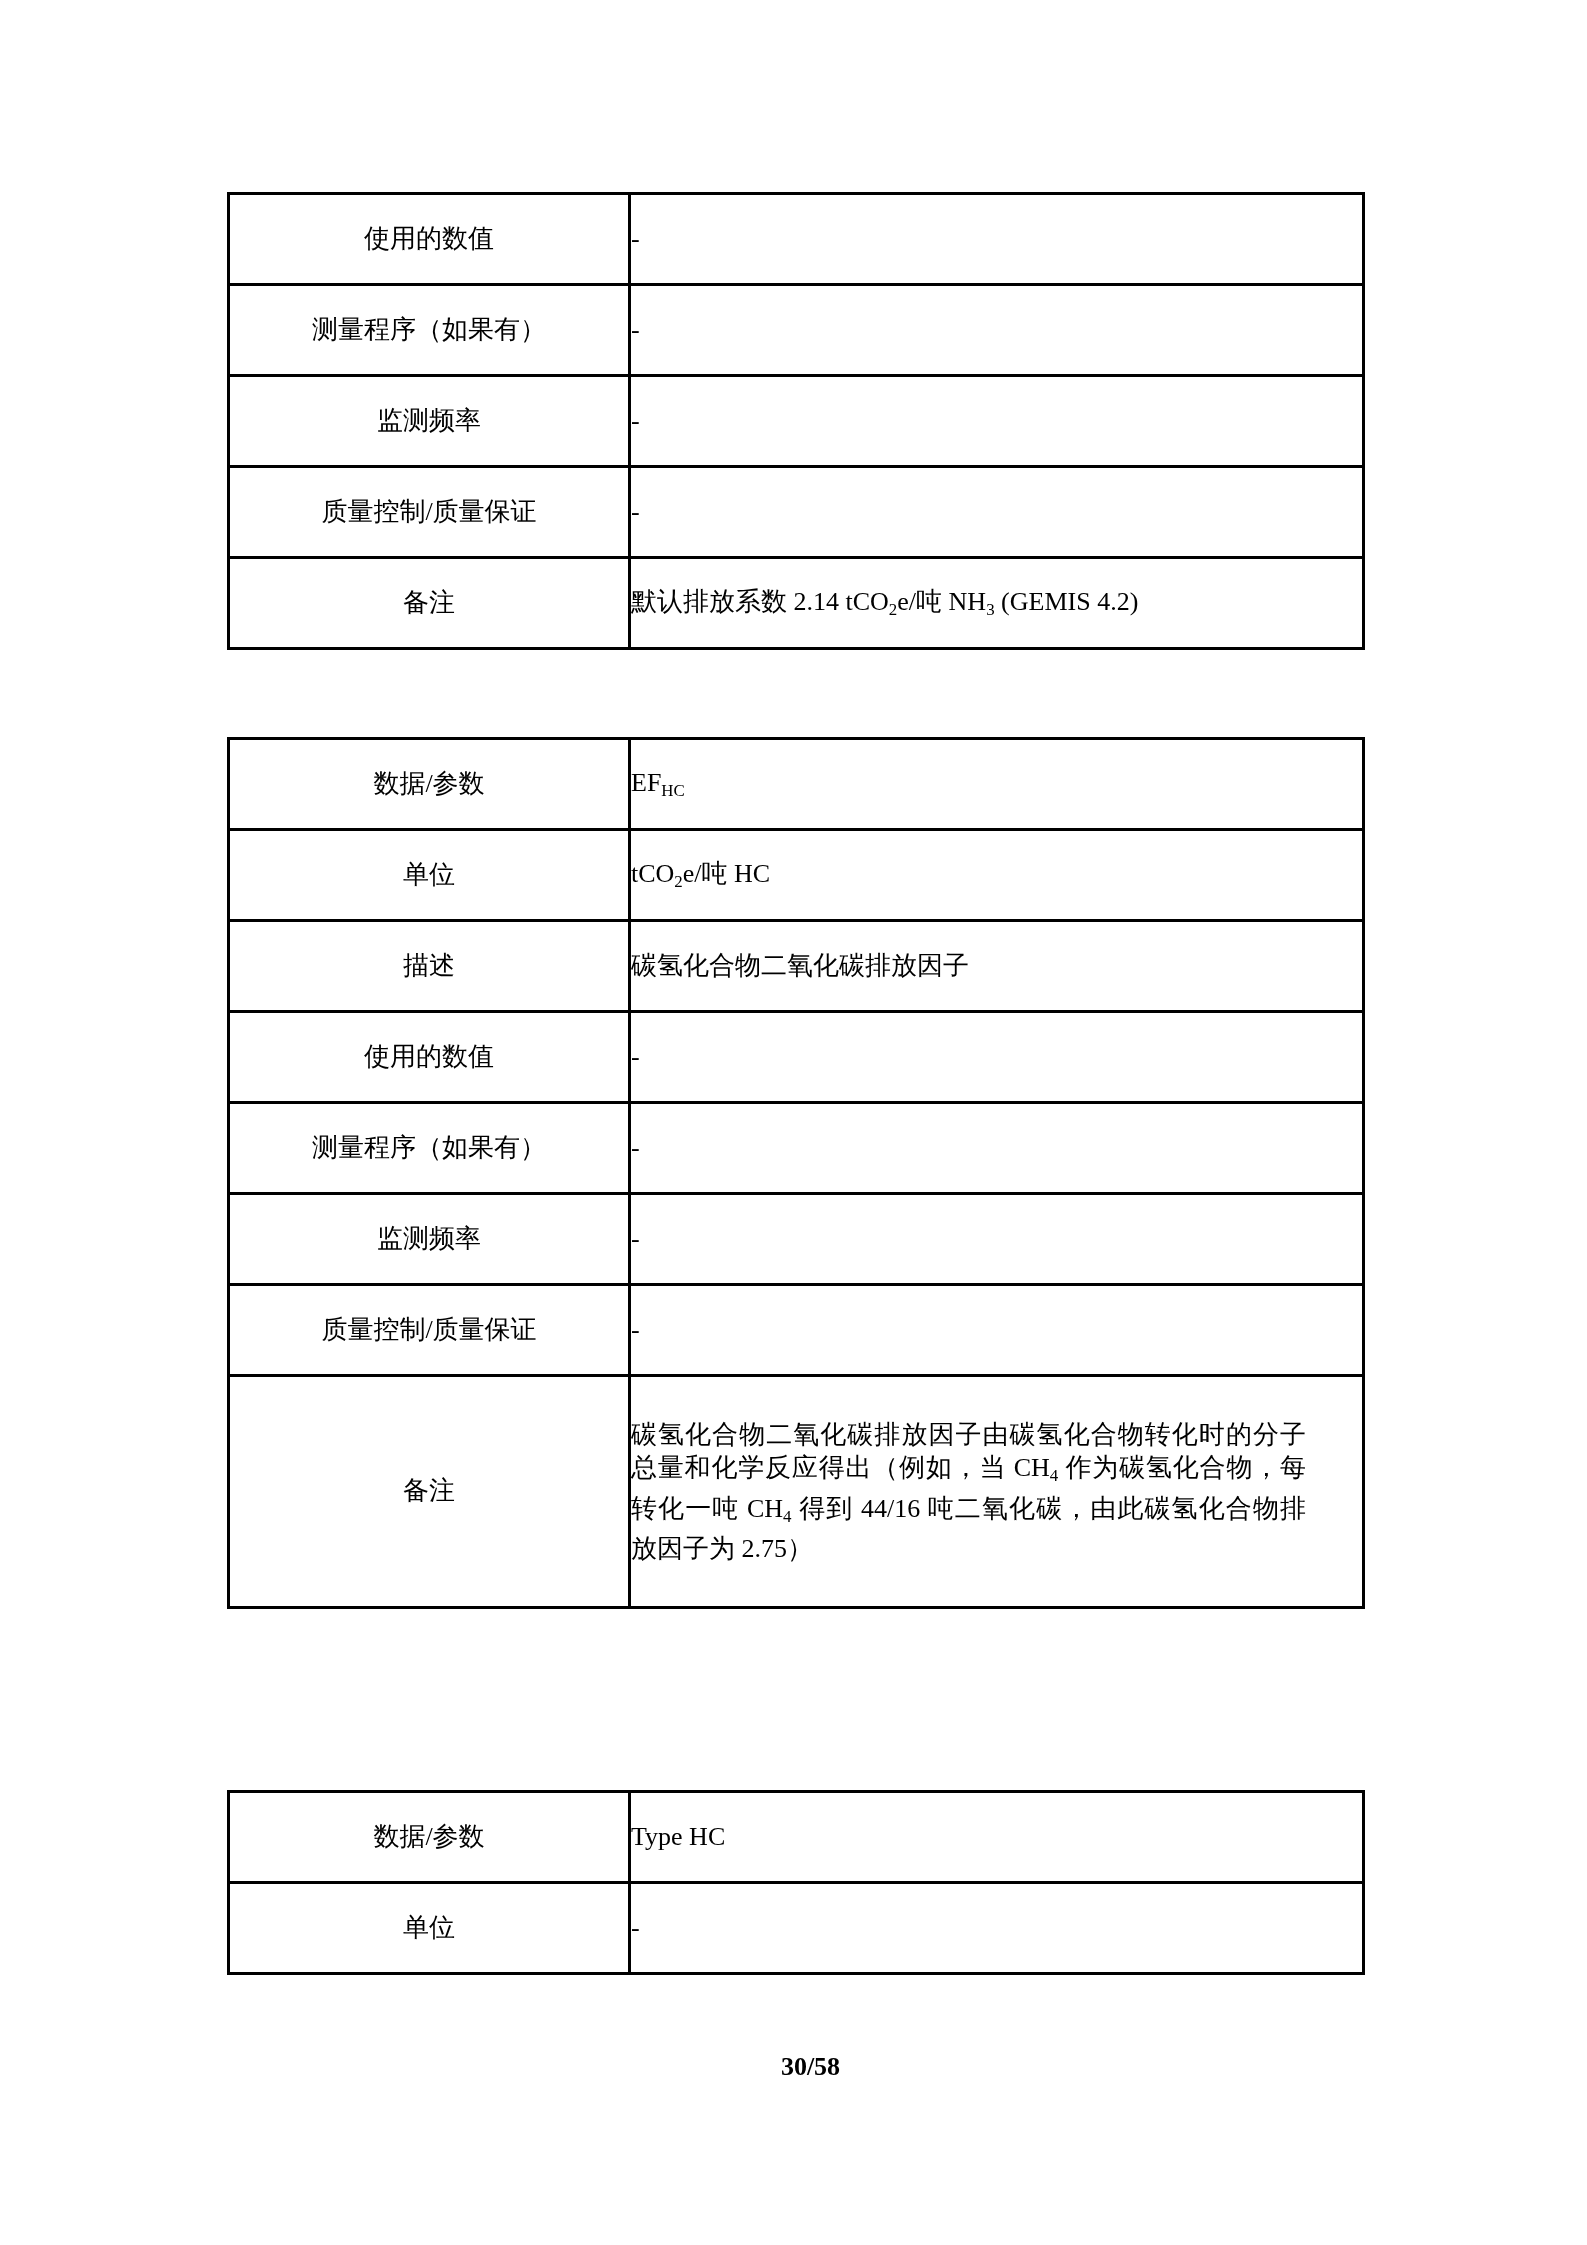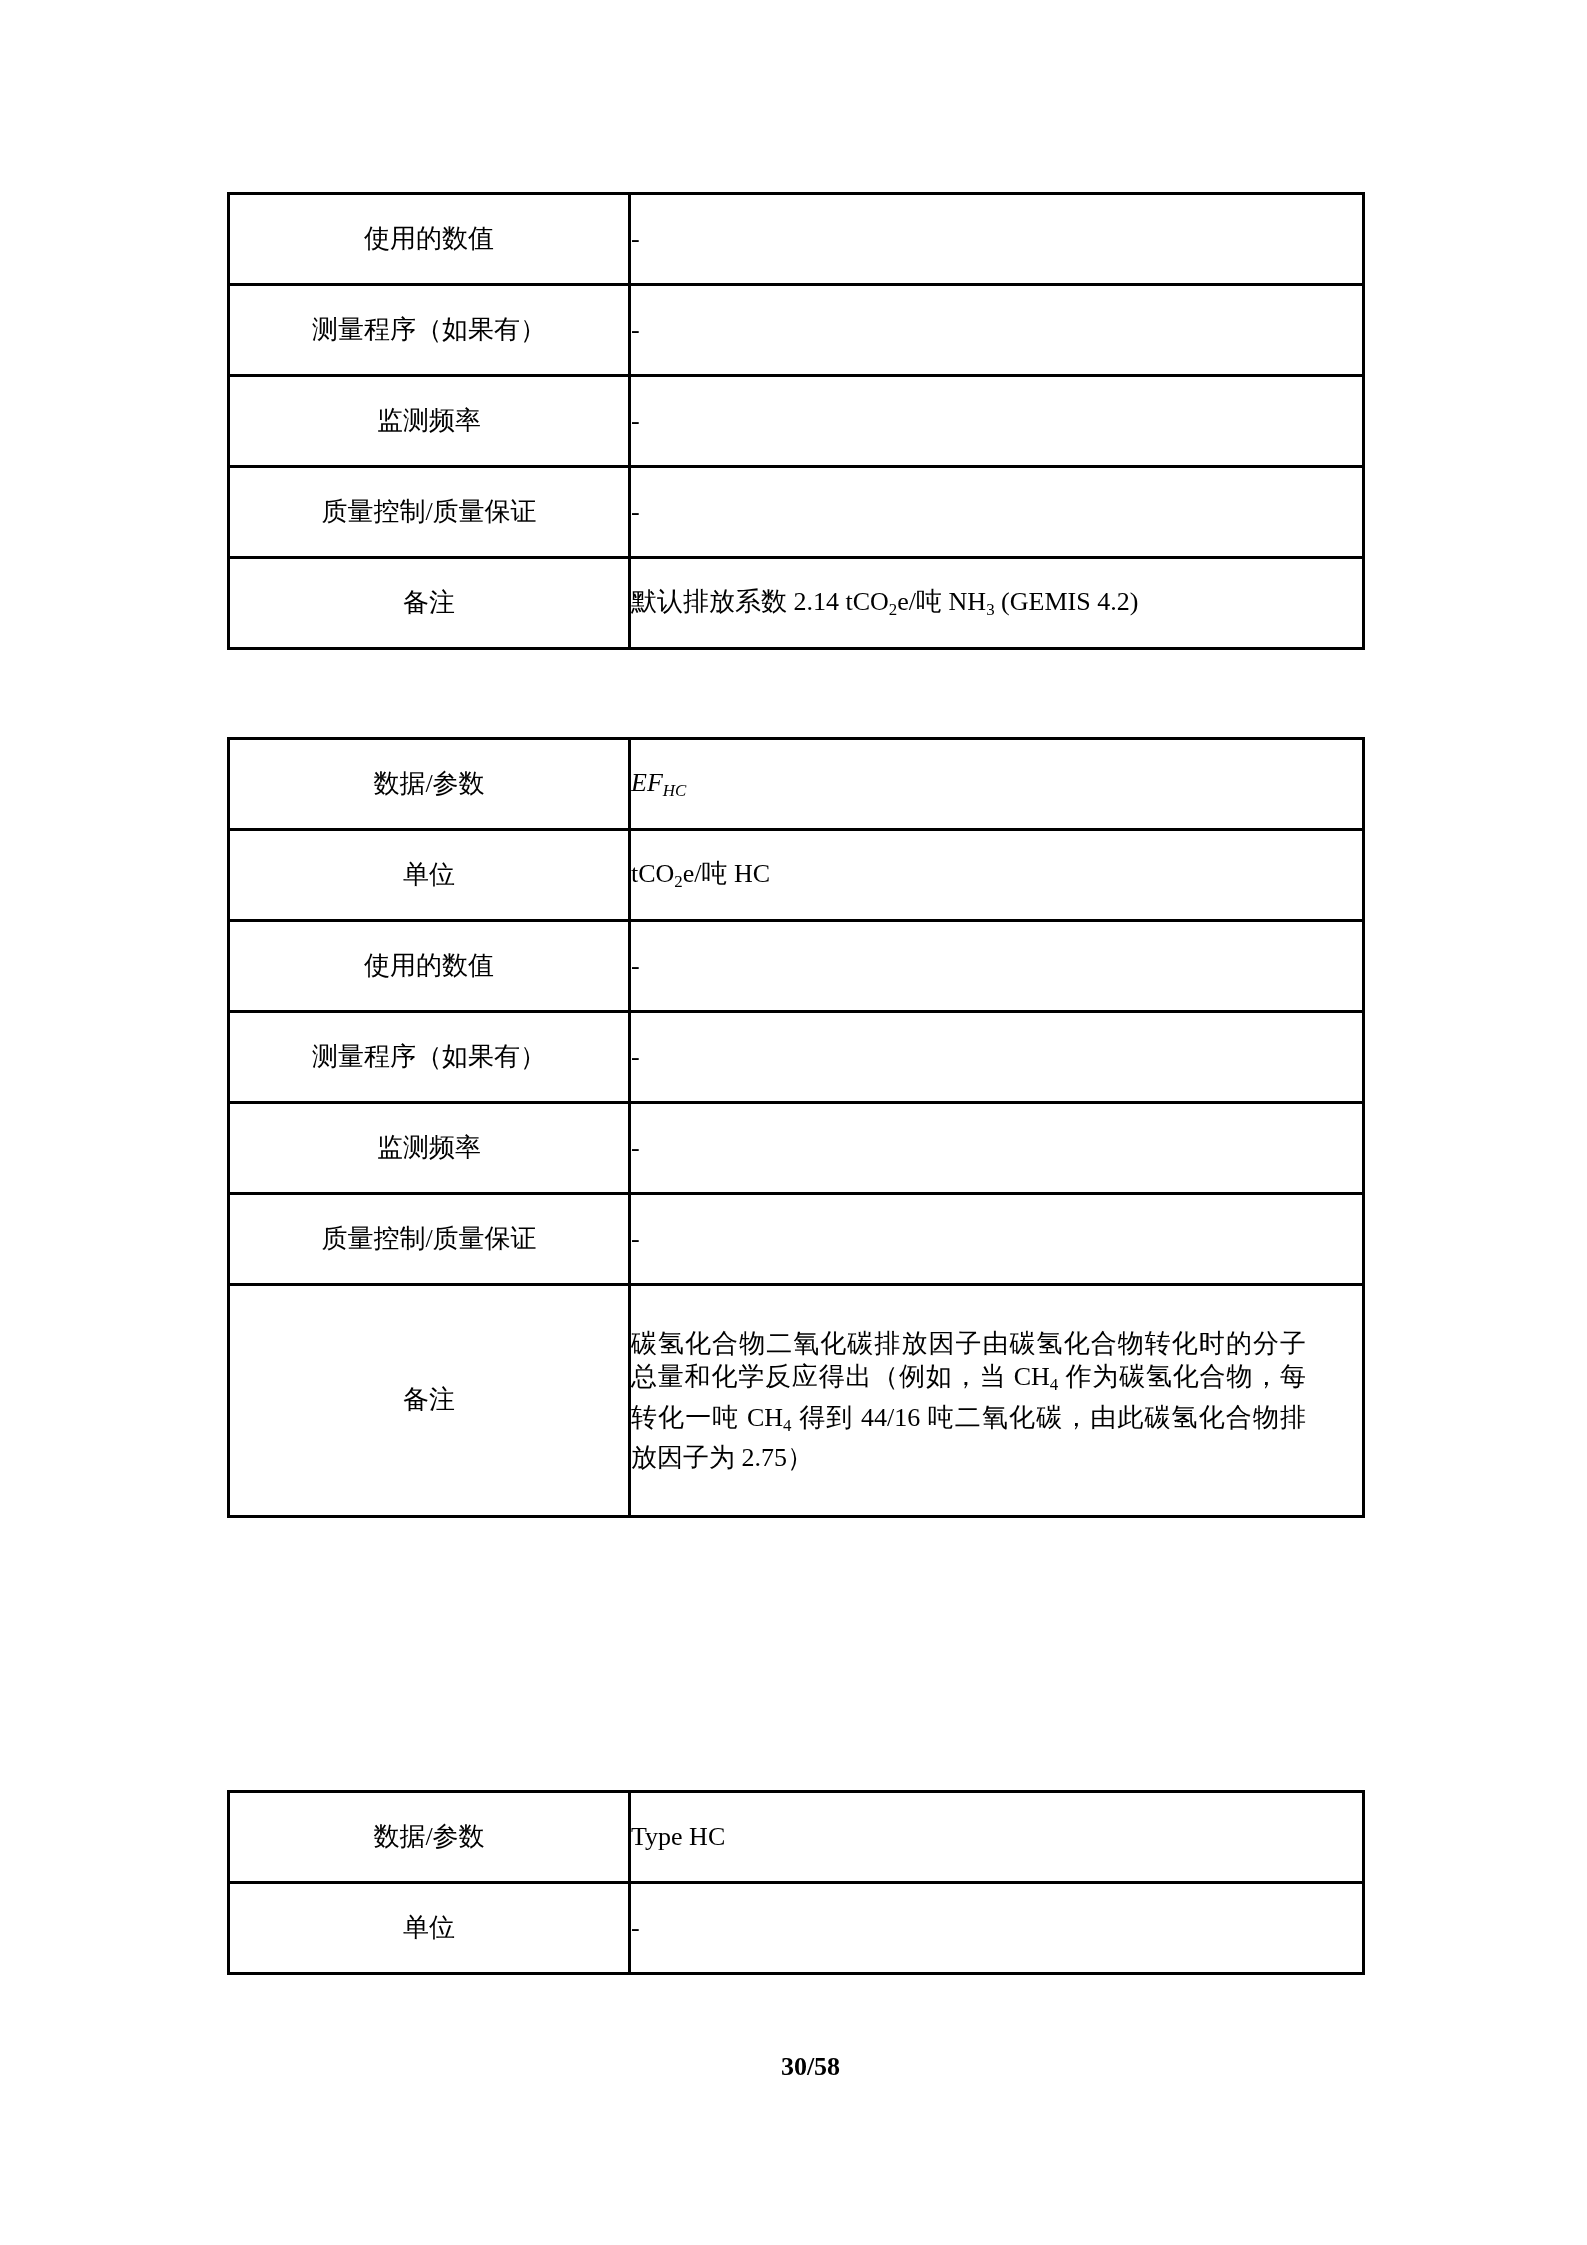--- a/index.html
+++ b/index.html
@@ -30,21 +30,21 @@
   }
   table.doc-table tr { height: 91px; }
   table.doc-table tr.tall { height: 232px; }
   td.label-cell { padding-left: 13px; text-align: center; }
   td.value-cell { padding-left: 13px; }
   .remark-text {
     width: 675px;
     text-align: justify;
     line-height: 33px;
   }
-  .it { font-style: italic; }
+  .it { }
   .sb { font-size: 0.65em; vertical-align: -0.28em; }
   .footer {
     position: absolute;
     left: 17px;
     top: 2052px;
     width: 100%;
     text-align: center;
     font-size: 26px;
     font-weight: bold;
   }
@@ -91,20 +91,24 @@
     <tbody>
       <tr>
         <td class="label-cell">数据/参数</td>
         <td class="value-cell"><span class="it">EF</span><span class="it sb">HC</span></td>
       </tr>
       <tr>
         <td class="label-cell">单位</td>
         <td class="value-cell">tCO<span class="sb">2</span>e/吨 HC</td>
       </tr>
       <tr>
+        <td class="label-cell">描述</td>
+        <td class="value-cell">碳氢化合物二氧化碳排放因子</td>
+      </tr>
+      <tr>
         <td class="label-cell">使用的数值</td>
         <td class="value-cell">-</td>
       </tr>
       <tr>
         <td class="label-cell">测量程序（如果有）</td>
         <td class="value-cell">-</td>
       </tr>
       <tr>
         <td class="label-cell">监测频率</td>
         <td class="value-cell">-</td>

